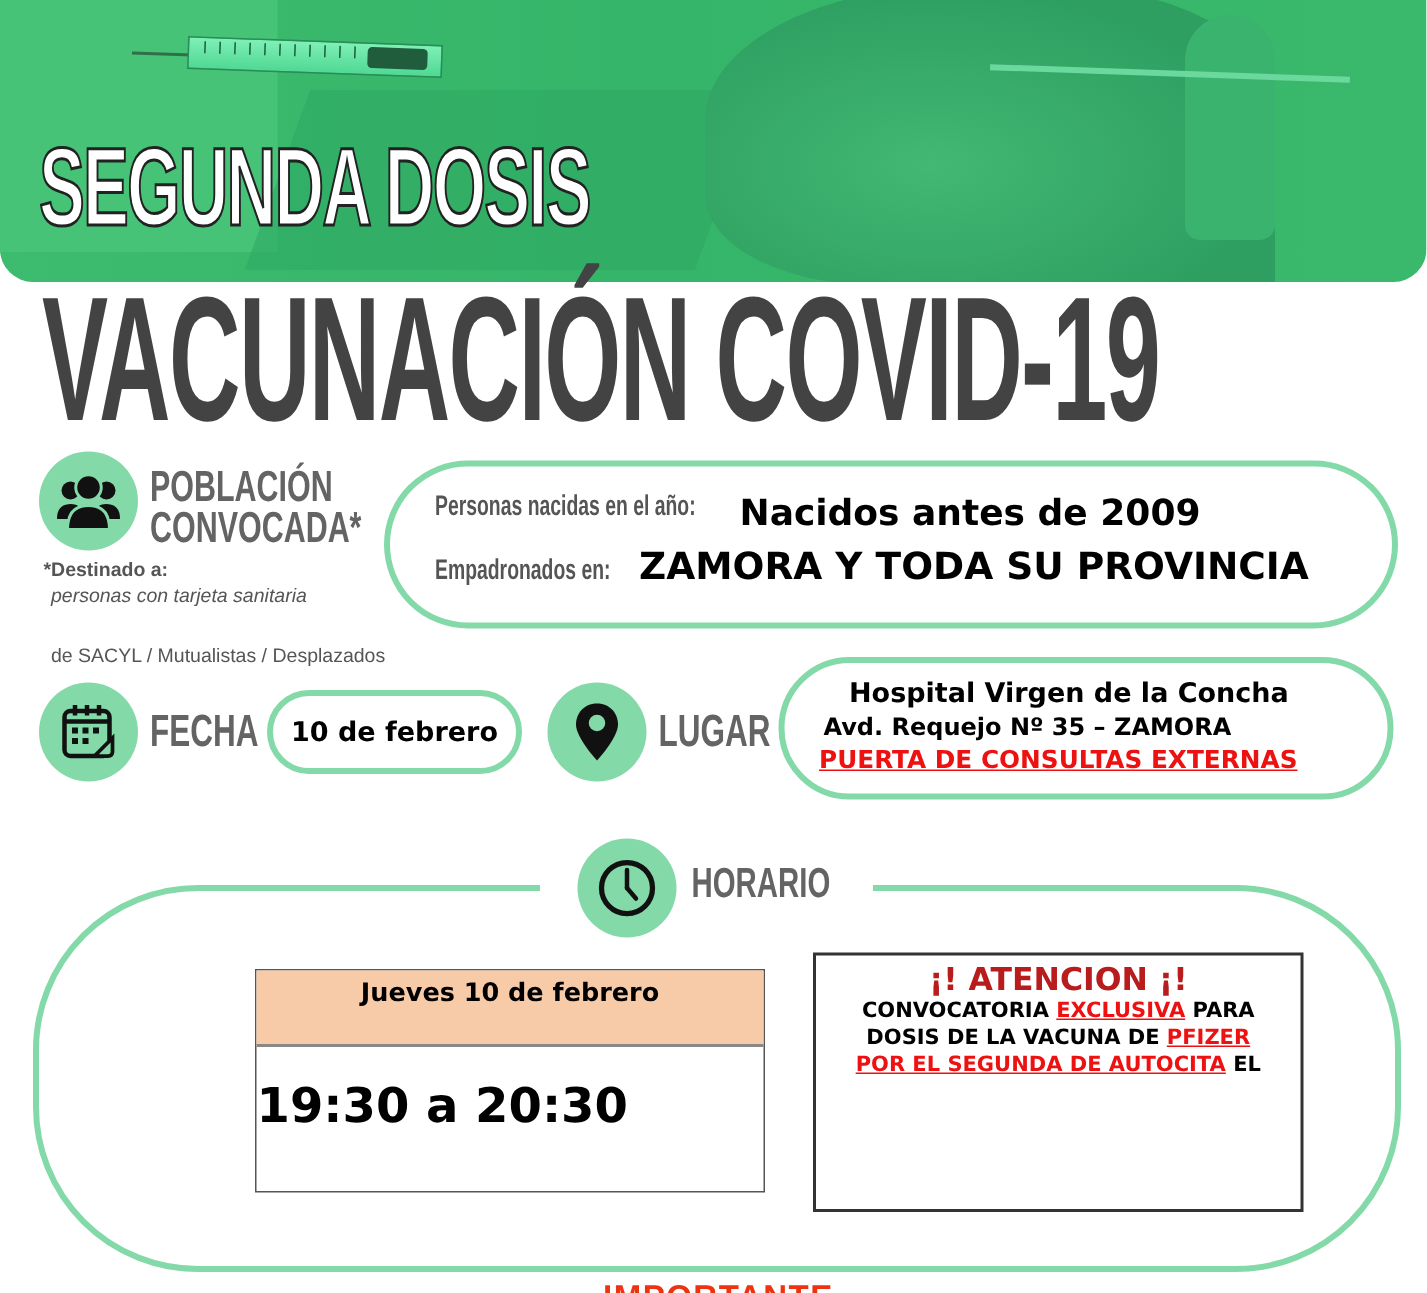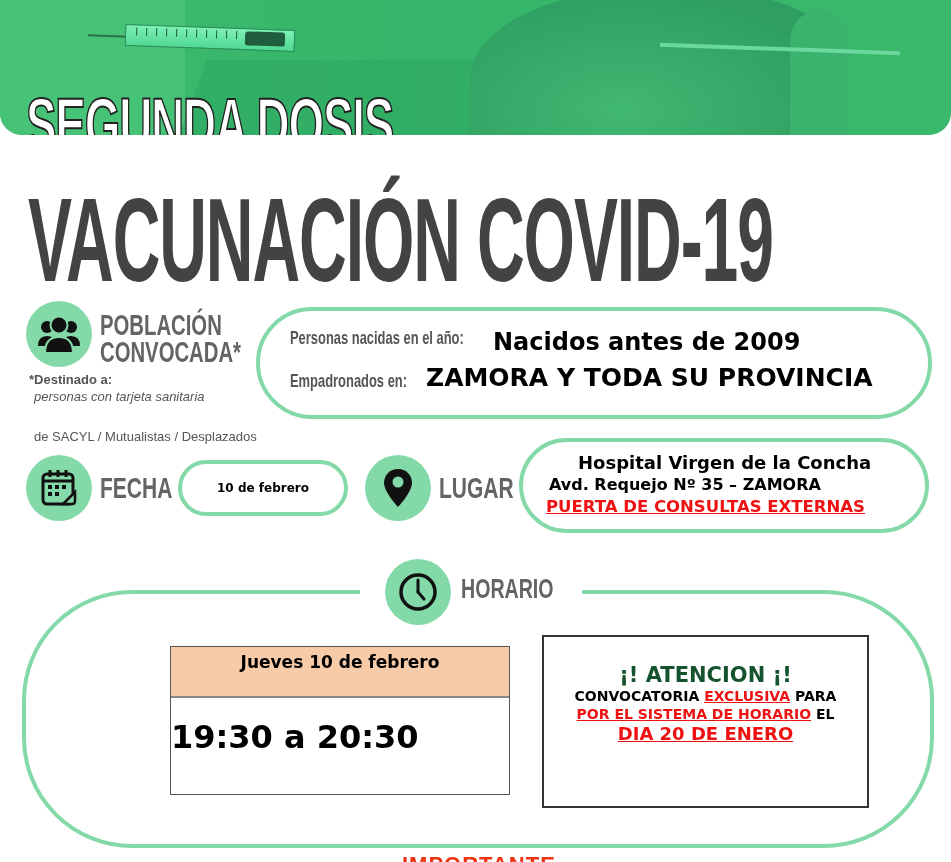--- a/index.html
+++ b/index.html
@@ -1,21 +1,21 @@
 <!DOCTYPE html>
 <html><head>
 <meta charset="utf-8">
 <style>
   * { box-sizing: border-box; margin: 0; padding: 0; }
   html, body { width: 951px; height: 862px; overflow: hidden; background: #ffffff; }
   body { position: relative; font-family: "Liberation Sans", sans-serif; }
 
   
   .banner {
-    position: absolute; left: 0; top: 0; width: 951px; height: 135px;
+    position: absolute; left: 0; top: 0; width: 951px; height: 188px;
     background: linear-gradient(90deg, #3dbb6f 0%, #35b569 45%, #3ab96c 100%);
     border-radius: 0 0 22px 22px; overflow: hidden;
   }
   .banner .wall { position: absolute; left: 0; top: 0; width: 185px; height: 168px; background: #47c378; }
   .banner .arm { position: absolute; left: 185px; top: 60px; width: 300px; height: 120px; background: #2fa862; transform: skewX(-20deg); opacity: .6; }
   .banner .syringe {
     position: absolute; left: 125px; top: 27px; width: 170px; height: 22px;
     background: linear-gradient(180deg,#7ef0b6,#50d894);
     border: 1px solid #2a8c56; transform: rotate(2deg);
   }
@@ -71,21 +71,21 @@
     position: absolute; left: 22px; top: 590px; width: 912px; height: 258px;
     border: 4px solid #84d9a8; border-radius: 110px;
   }
   .horario-gap { position: absolute; left: 360px; top: 580px; width: 222px; height: 20px; background: #fff; }
 
   .sched-table { position: absolute; left: 170px; top: 646px; width: 340px; height: 149px; border: 1px solid #555; background: #fff; }
   .sched-head { height: 51px; background: #f8cba8; border-bottom: 2px solid #888; text-align: center; padding-top: 5px; font-family: "DejaVu Sans", sans-serif; font-weight: bold; font-size: 17px; color: #000; }
   .sched-body { text-align: left; padding-top: 20px; font-family: "DejaVu Sans", sans-serif; font-weight: bold; font-size: 32px; color: #000; }
 
   .notice { position: absolute; left: 542px; top: 635px; width: 327px; height: 173px; border: 2px solid #333; background: #fff; text-align: center; font-family: "DejaVu Sans", sans-serif; font-weight: bold; }
-  .notice .n-title { color: #14532d; font-size: 21px; margin-top: 26px; }
+  .notice .n-title { color: #b91c1c; font-size: 21px; margin-top: 4px; }
   .notice .n-body { font-size: 14px; line-height: 18px; color: #000; margin-top: 0px; }
   .notice .n-date { font-size: 18px; color: #ee1111; text-decoration: underline; margin-top: 0px; }
 
   .important { position: absolute; left: 402px; top: 852px; font-weight: bold; font-size: 22px; color: #ee3311; letter-spacing: 1px; }
 </style>
 </head>
 <body>
 
 <div class="banner">
   <div class="wall"></div>
@@ -145,32 +145,32 @@
     <rect x="9" y="17" width="4" height="4" fill="#111"></rect>
       <rect x="16" y="17" width="4" height="4" fill="#111"></rect>
       <rect x="23" y="17" width="4" height="4" fill="#111"></rect>
     <rect x="9" y="24" width="4" height="4" fill="#111"></rect>
       <rect x="16" y="24" width="4" height="4" fill="#111"></rect>
     <path d="M24 36 L36 24 L36 33 Q36 36 33 36 Z" fill="#84d9a8" stroke="#111" stroke-width="2.5"></path>
   </svg>
 </div>
 <div class="section-label" style="left:100px;top:473px;font-size:30px;">FECHA</div>
 <div class="pill" style="left:178px;top:460px;width:170px;height:56px;border-radius:28px;display:flex;align-items:center;justify-content:center;">
-  <span class="row-value" style="position:static;font-size:12px;">10 de febrero</span>
+  <span class="row-value" style="position:static;font-size:18px;">10 de febrero</span>
 </div>
 
 <div class="circle-icon" style="left:365px;top:455px;">
   <svg width="30" height="40" viewBox="0 0 30 40">
     <path d="M15 1 C6 1 1 8 1 15 C1 24 15 39 15 39 C15 39 29 24 29 15 C29 8 24 1 15 1 Z" fill="#111"></path>
     <circle cx="15" cy="14" r="5.5" fill="#84d9a8"></circle>
   </svg>
 </div>
 <div class="section-label" style="left:439px;top:473px;font-size:30px;">LUGAR</div>
 <div class="pill" style="left:519px;top:438px;width:410px;height:95px;border-radius:48px;"></div>
-<div class="row-value" style="left:566px;top:452px;font-size:18px;margin-left:12px;">Hospital Virgen de la Concha</div>
+<div class="row-value" style="left:566px;top:452px;font-size:18px;">Hospital Virgen de la Concha</div>
 <div class="row-value" style="left:549px;top:475px;font-size:16px;">Avd. Requejo Nº 35 – ZAMORA</div>
 <div class="row-value red-u" style="left:546px;top:497px;font-size:16.5px;">PUERTA DE CONSULTAS EXTERNAS</div>
 
 <div class="horario-box"></div>
 <div class="horario-gap"></div>
 <div class="circle-icon" style="left:385px;top:559px;width:66px;height:66px;">
   <svg width="44" height="44" viewBox="0 0 44 44">
     <circle cx="22" cy="22" r="17" fill="none" stroke="#111" stroke-width="3.5"></circle>
     <line x1="22" y1="22" x2="22" y2="10" stroke="#111" stroke-width="3" stroke-linecap="round"></line>
     <line x1="22" y1="22" x2="28" y2="29" stroke="#111" stroke-width="3" stroke-linecap="round"></line>
@@ -180,18 +180,18 @@
 
 <div class="sched-table">
   <div class="sched-head">Jueves 10 de febrero</div>
   <div class="sched-body">19:30 a 20:30</div>
 </div>
 
 <div class="notice">
   <div class="n-title">¡! ATENCION ¡!</div>
   <div class="n-body">
     <div><span>CONVOCATORIA </span><span class="red-u">EXCLUSIVA</span><span> PARA</span></div>
-    <div><span class="red-u">POR EL SISTEMA DE HORARIO</span><span> EL</span></div>
+    <div><span>DOSIS DE LA VACUNA DE </span><span class="red-u">PFIZER</span></div>
+    <div><span class="red-u">POR EL SEGUNDA DE AUTOCITA</span><span> EL</span></div>
   </div>
-  <div class="n-date">DIA 20  DE ENERO</div>
 </div>
 
 <div class="important">IMPORTANTE</div>
 
 </body></html>

